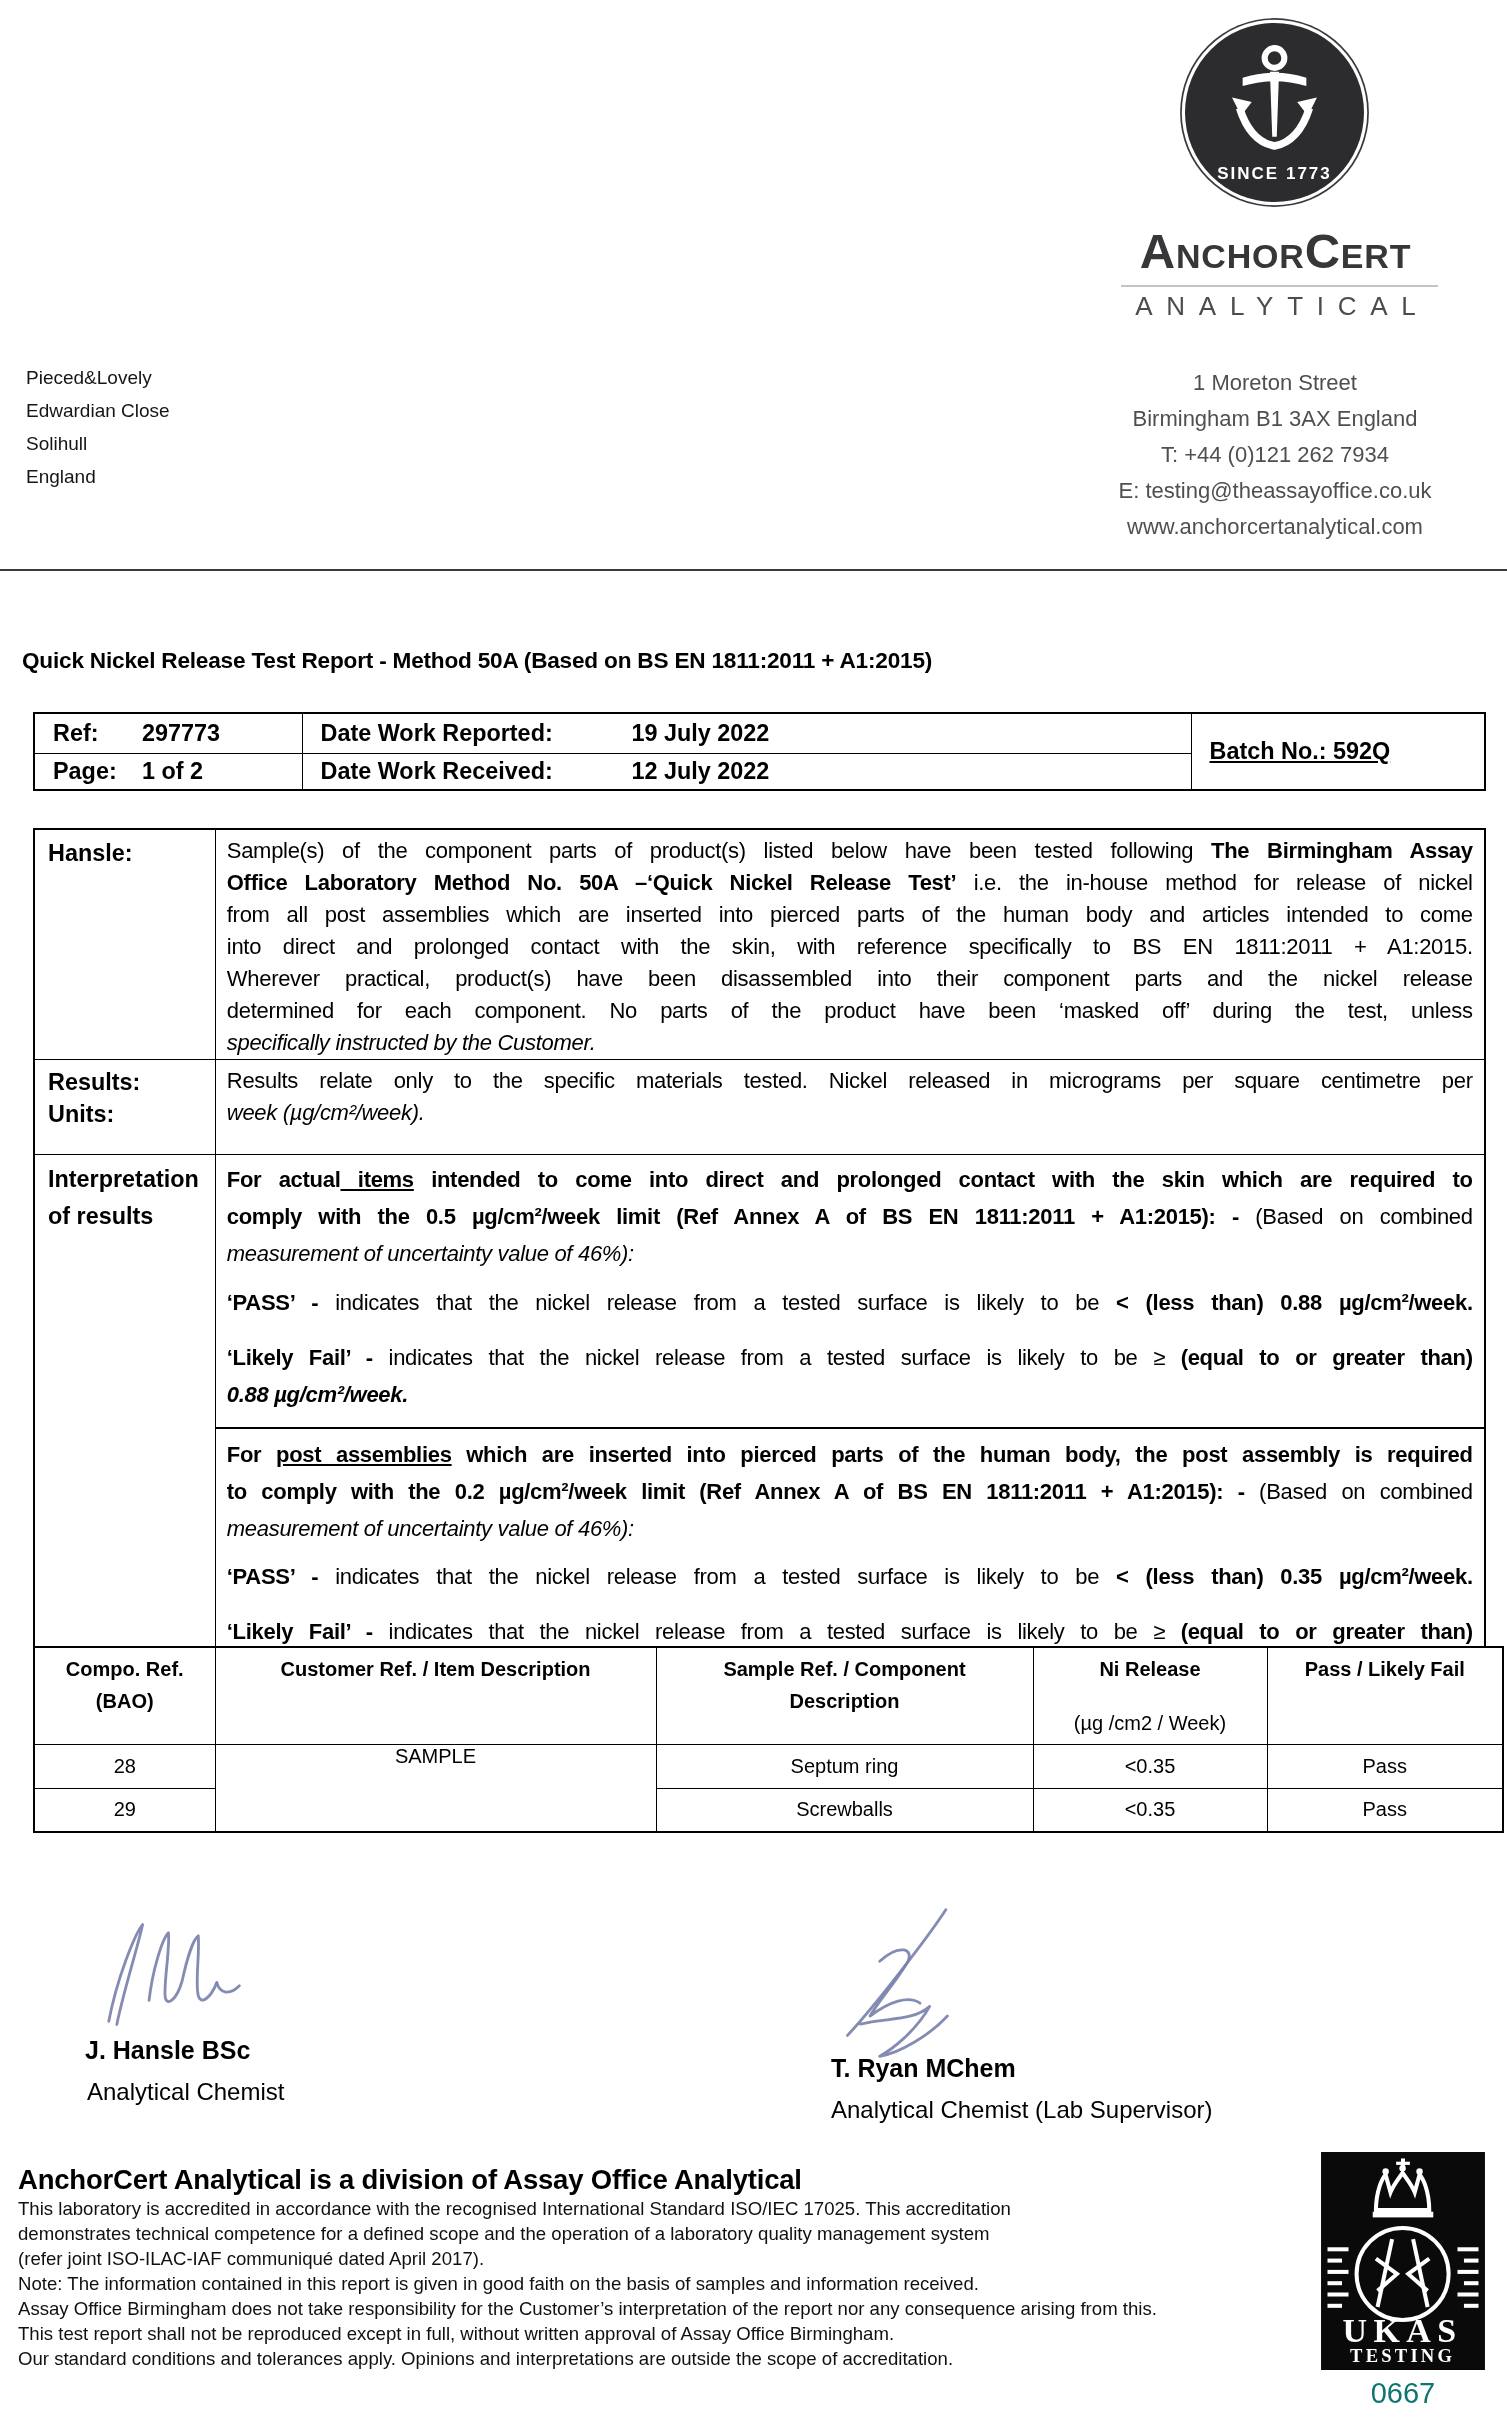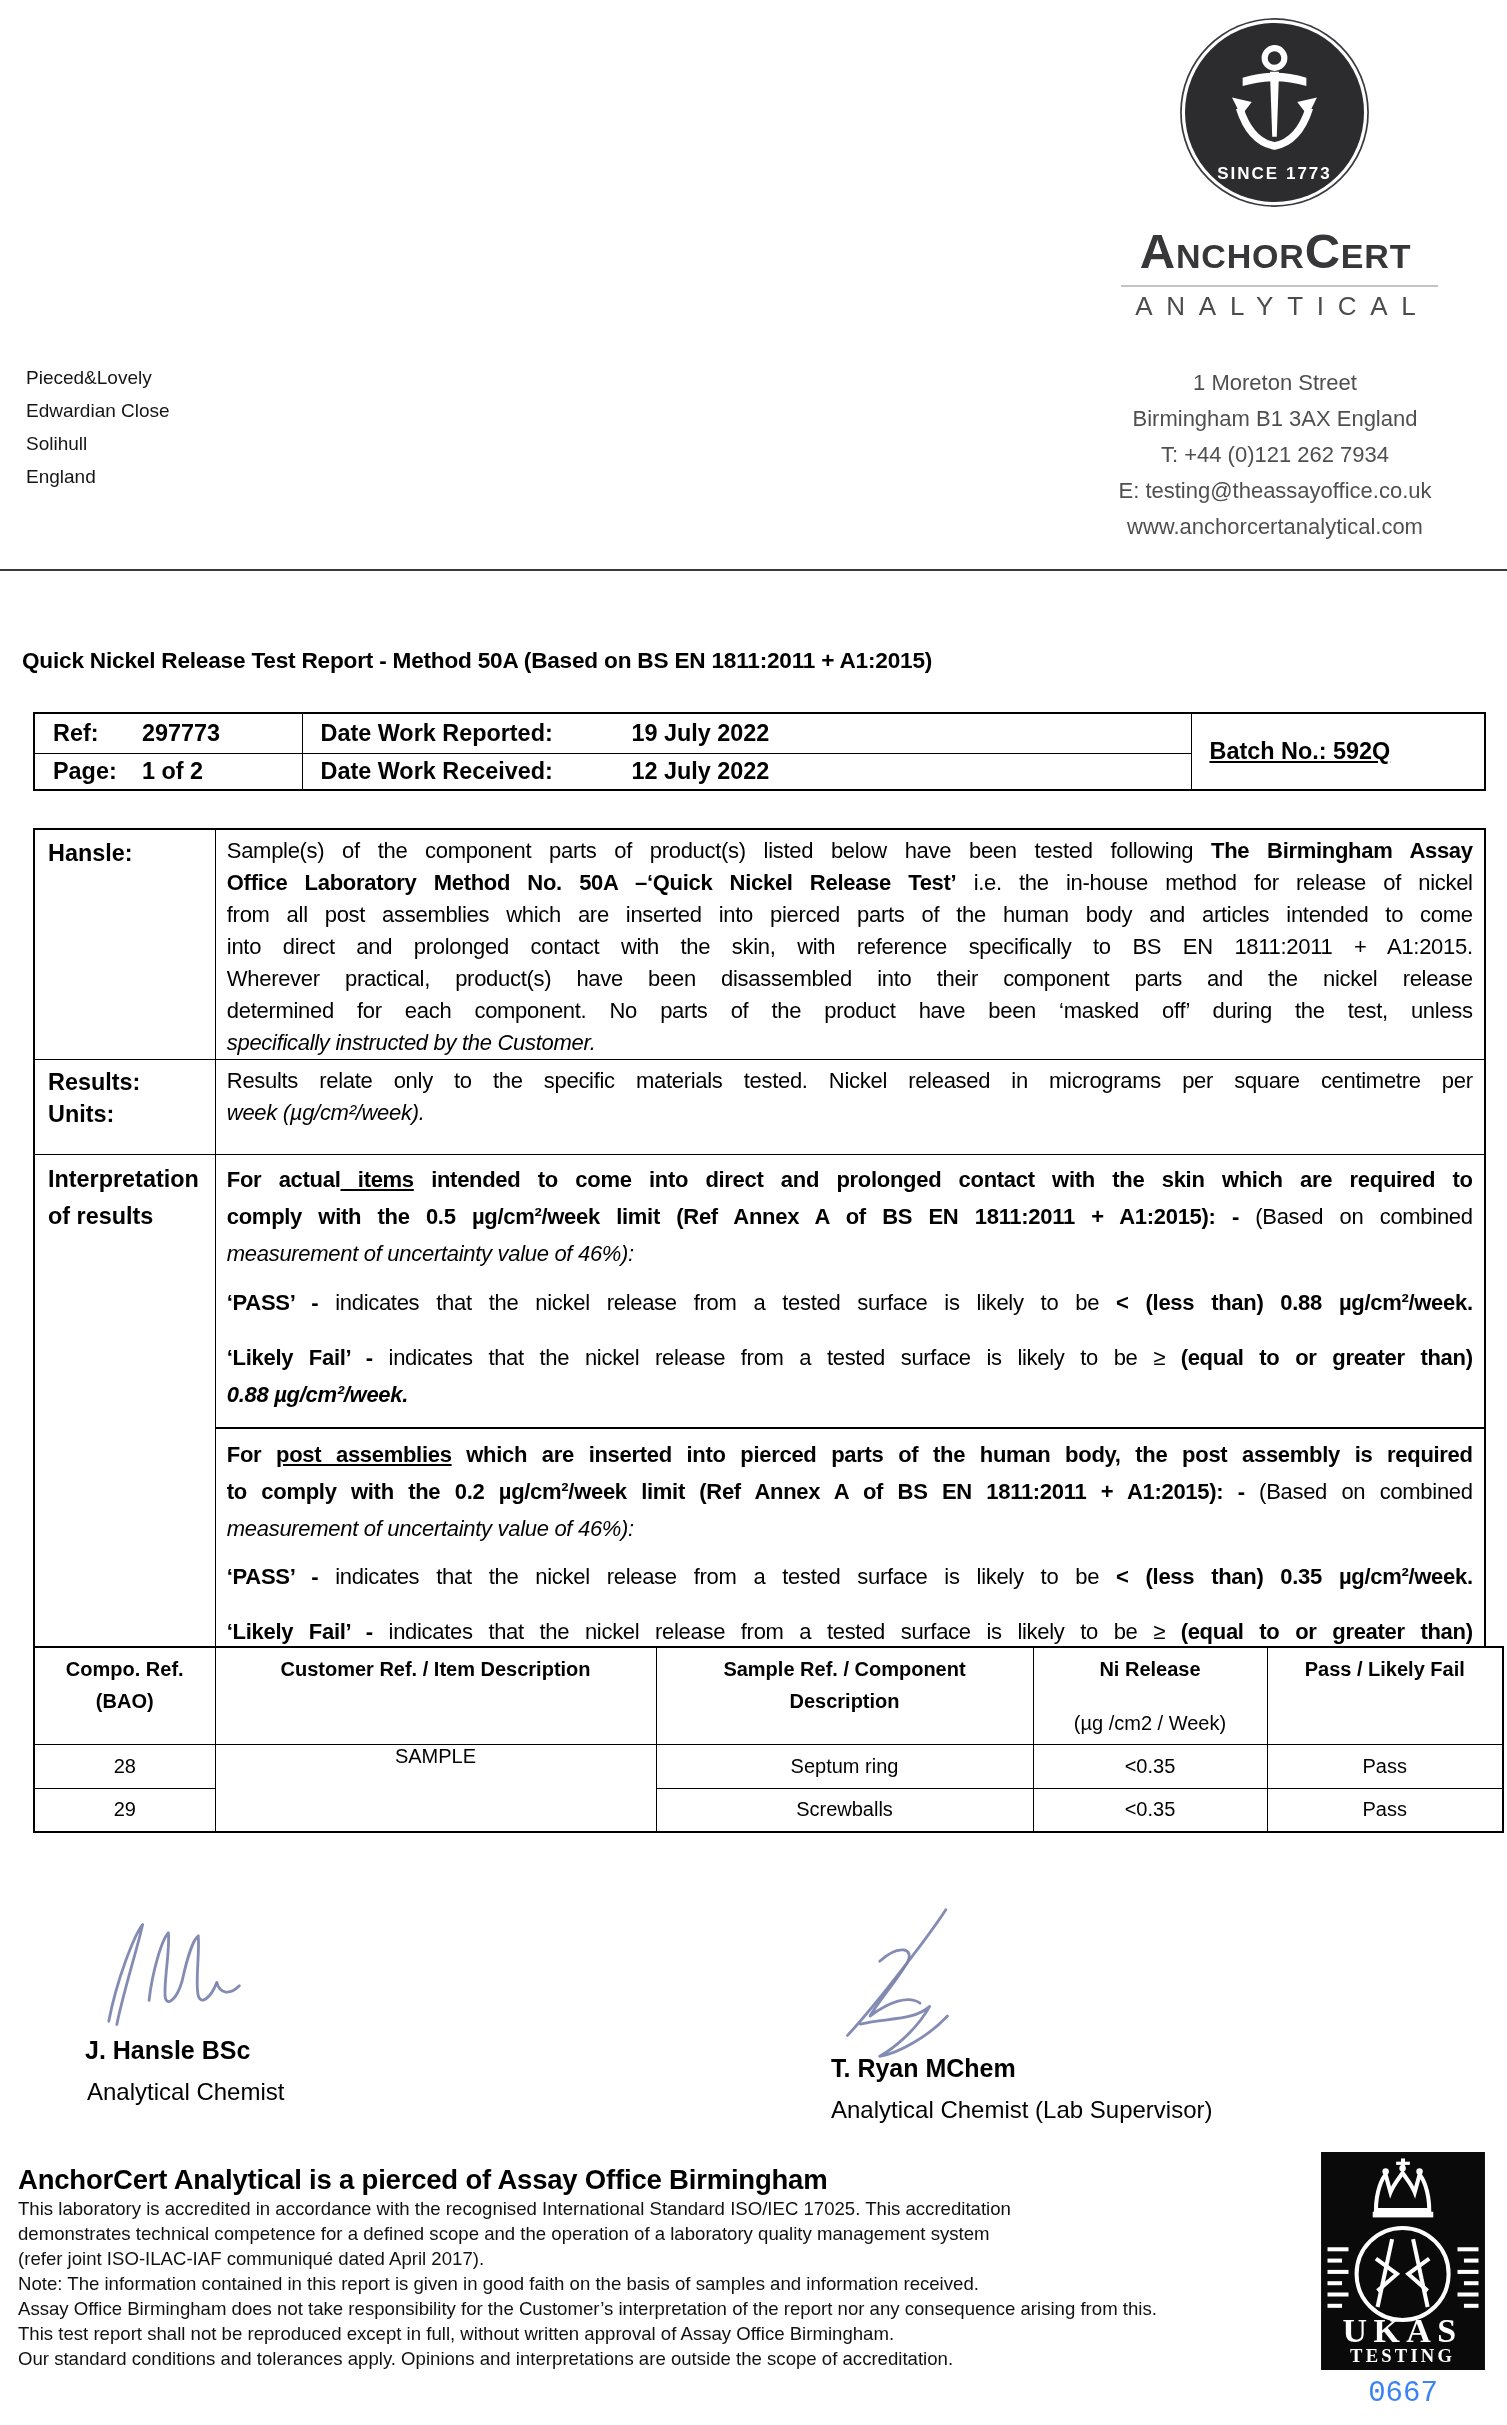--- a/index.html
+++ b/index.html
@@ -52,22 +52,22 @@
   .results-table td{text-align:center;vertical-align:middle;}
   .ni-head{position:relative;}
   .ni-sub{position:absolute;left:0;bottom:4.9px;width:100%;text-align:center;font-weight:normal;}
   .cust-span{vertical-align:top !important;padding-top:0;}
   
   .sig{stroke:#7b82ad;stroke-width:3.5;fill:none;stroke-linecap:round;stroke-linejoin:round;opacity:0.92;}
   .sig-name{font-size:25px;font-weight:bold;}
   .sig-role{font-size:24px;}
   .foot-head{left:18px;top:2164px;font-size:27.5px;font-weight:700;letter-spacing:-0.2px;}
   .foot-text{left:18px;top:2196px;width:1286px;font-size:18.6px;line-height:25px;color:#101010;}
-  .ukas-number{left:1321px;top:2377px;width:164px;text-align:center;font-size:29px;color:#3b82f6;
-    font-family:Liberation Mono, monospace;}
+  .ukas-number{left:1321px;top:2377px;width:164px;text-align:center;font-size:29px;color:#0f766e;
+    font-family:Liberation Sans, sans-serif;}
   .ukas-word{font-family:"Liberation Serif",serif;}
 </style>
 </head>
 <body>
 
 <div class="page">
 
   <div class="logo-circle">
     <svg width="91" height="123" viewBox="0 0 120 160" style="margin-top:19.4px">
       <circle cx="60" cy="20" r="13" fill="none" stroke="#fff" stroke-width="8"></circle>
@@ -245,21 +245,21 @@
   <div class="abs sig-role" style="left:87px;top:2078px">Analytical Chemist</div>
 
   <svg class="abs" style="left:833px;top:1898px" width="141" height="166" viewBox="0 0 175 205">
     <path class="sig" d="M18,170 C55,130 120,45 140,14"></path>
     <path class="sig" d="M58,78 C82,56 102,62 92,80 C78,104 56,128 46,146 C70,128 94,120 108,130"></path>
     <path class="sig" d="M34,156 C68,148 100,152 120,134 C102,166 72,188 58,196 C82,192 120,170 142,146"></path>
   </svg>
   <div class="abs sig-name" style="left:831px;top:2054px">T. Ryan MChem</div>
   <div class="abs sig-role" style="left:831px;top:2096px">Analytical Chemist (Lab Supervisor)</div>
 
-  <div class="abs foot-head">AnchorCert Analytical is a pierced of Assay Office Birmingham</div>
+  <div class="abs foot-head">AnchorCert Analytical is a division of Assay Office Analytical</div>
   <div class="abs foot-text">
       <div>This laboratory is accredited in accordance with the recognised International Standard ISO/IEC 17025. This accreditation</div>
       <div>demonstrates technical competence for a defined scope and the operation of a laboratory quality management system</div>
       <div>(refer joint ISO-ILAC-IAF communiqué dated April 2017).</div>
       <div>Note: The information contained in this report is given in good faith on the basis of samples and information received.</div>
       <div>Assay Office Birmingham does not take responsibility for the Customer’s interpretation of the report nor any consequence arising from this.</div>
       <div>This test report shall not be reproduced except in full, without written approval of Assay Office Birmingham.</div>
       <div>Our standard conditions and tolerances apply. Opinions and interpretations are outside the scope of accreditation.</div>
     </div>
 

